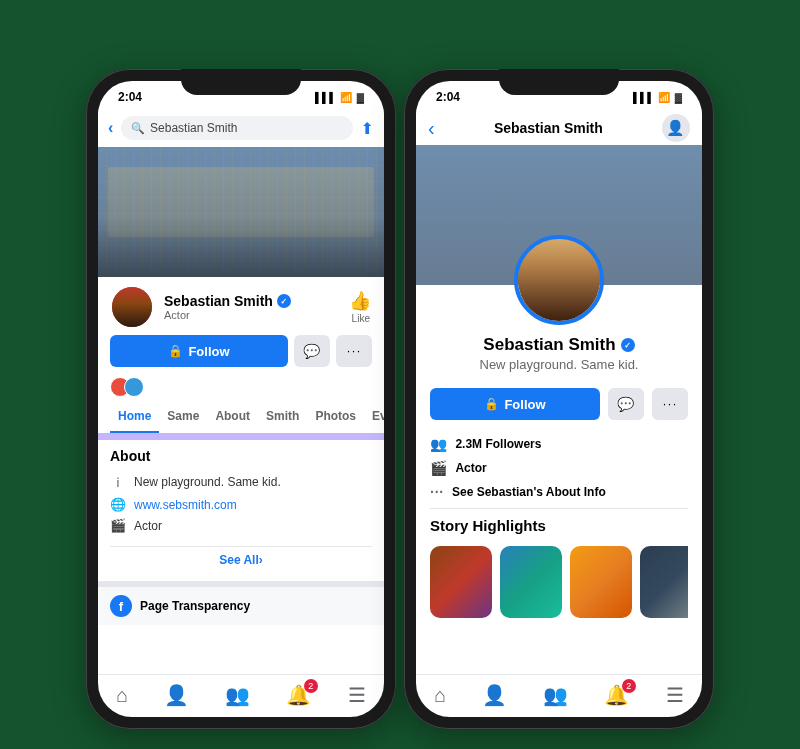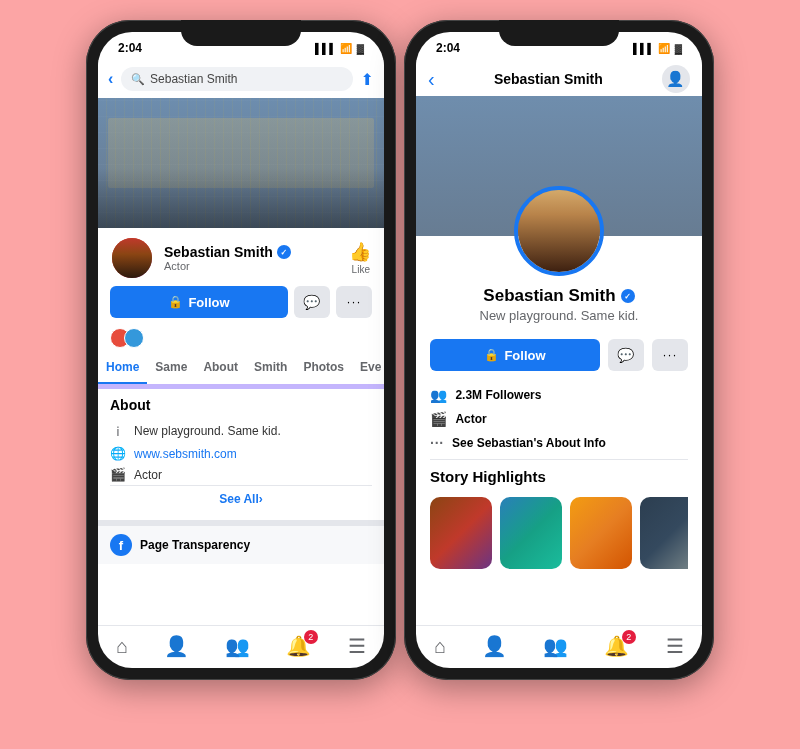--- a/index.html
+++ b/index.html
@@ -8,24 +8,24 @@
       display: flex;
       justify-content: center;
       align-items: center;
       width: 800px;
       height: 749px;
       font-family: -apple-system, BlinkMacSystemFont, 'Segoe UI', Helvetica, Arial, sans-serif;
     }
     .page-wrapper {
       display: flex;
       gap: 8px;
-      align-items: flex-start;
+      align-items: flex-end;
       justify-content: center;
       padding: 20px;
-      background: #fca5a5;
+      background: #14532d;
       width: 800px;
       height: 749px;
     }
 
     
     .phone {
       width: 310px;
       height: 660px;
       background: #1a1a1a;
       border-radius: 44px;
@@ -252,22 +252,22 @@
       border-radius: 50%;
       border: 1px solid white;
       margin-right: -6px;
     }
     .like-avatar:nth-child(1) { background: #e74c3c; }
     .like-avatar:nth-child(2) { background: #3498db; }
 
     
     .nav-tabs {
       display: flex;
-      border-bottom: 5px solid #c4b5fd;
-      padding: 0 0;
+      border-bottom: 7px solid #c4b5fd;
+      padding: 0 12px;
       flex-shrink: 0;
       overflow: hidden;
     }
     .nav-tab {
       padding: 8px 8px;
       font-size: 12px;
       font-weight: 600;
       color: #65676b;
       border-bottom: 2px solid transparent;
       white-space: nowrap;
@@ -295,21 +295,21 @@
     .about-item a { color: #1877f2; text-decoration: none; }
     .see-all {
       display: flex;
       align-items: center;
       justify-content: center;
       padding: 6px;
       font-size: 12px;
       font-weight: 600;
       color: #1877f2;
       border-top: 1px solid #e4e6eb;
-      margin-top: 0;
+      margin-top: 10px;
     }
 
     
     .page-transparency {
       padding: 8px 12px;
       background: #f7f8fa;
       border-top: 6px solid #e4e6eb;
       flex-shrink: 0;
       display: flex;
       align-items: center;

